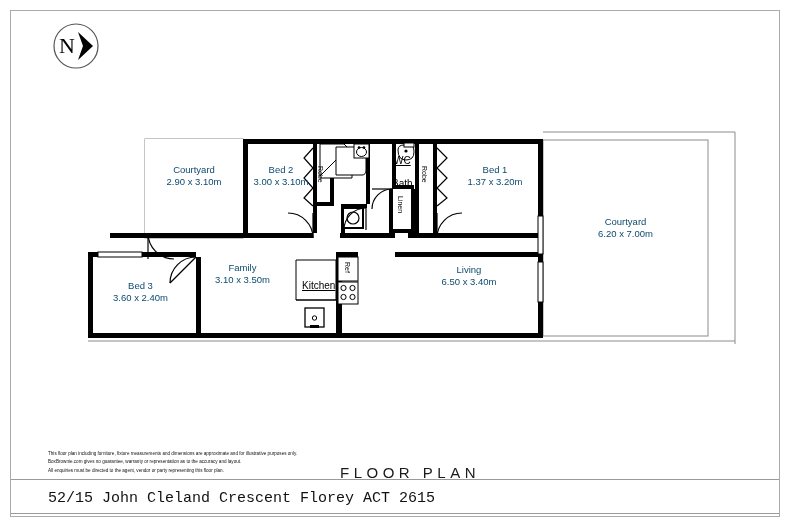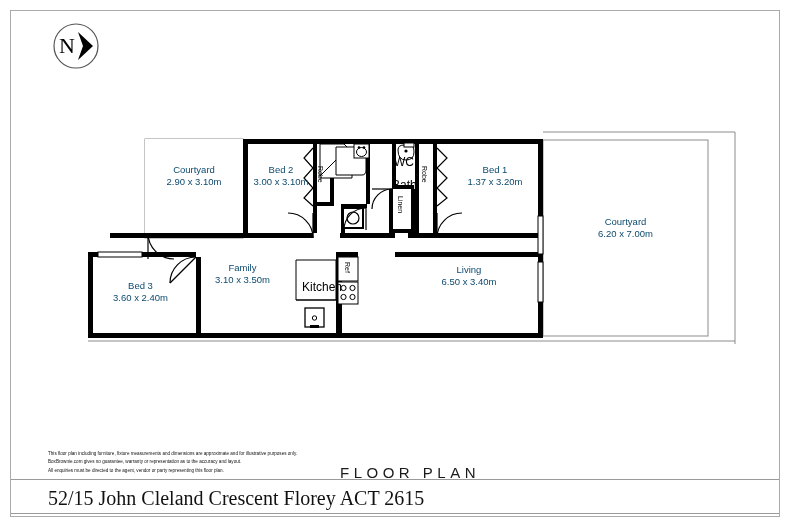--- a/index.html
+++ b/index.html
@@ -58,24 +58,25 @@
   .room-label .rname {
     display: block;
     font-size: 9.5px;
   }
   .room-label .rdim {
     display: block;
     font-size: 9.5px;
   }
   .small-label {
     position: absolute;
-    font-size: 12px;
+    font-size: 10px;
     color: #000000;
     white-space: nowrap;
     font-family: "Liberation Sans", sans-serif;
+    text-decoration: underline;
   }
   .vert-label {
     position: absolute;
     font-size: 7px;
     color: #000000;
     white-space: nowrap;
     transform-origin: 0 0;
     transform: rotate(90deg);
     font-family: "Liberation Sans", sans-serif;
   }
@@ -115,23 +116,23 @@
     position: absolute;
     left: 11px;
     top: 480px;
     width: 768px;
     height: 36px;
     display: flex;
     align-items: center;
   }
   #address-text {
     padding-left: 37px;
-    font-size: 20px;
+    font-size: 15px;
     color: #111111;
-    font-family: Liberation Serif, serif;
+    font-family: Liberation Mono, monospace;
   }
   #addr-rule2 {
     position: absolute;
     left: 11px;
     top: 513px;
     width: 768px;
     height: 1px;
     background: #9a9a9a;
   }
 </style>

